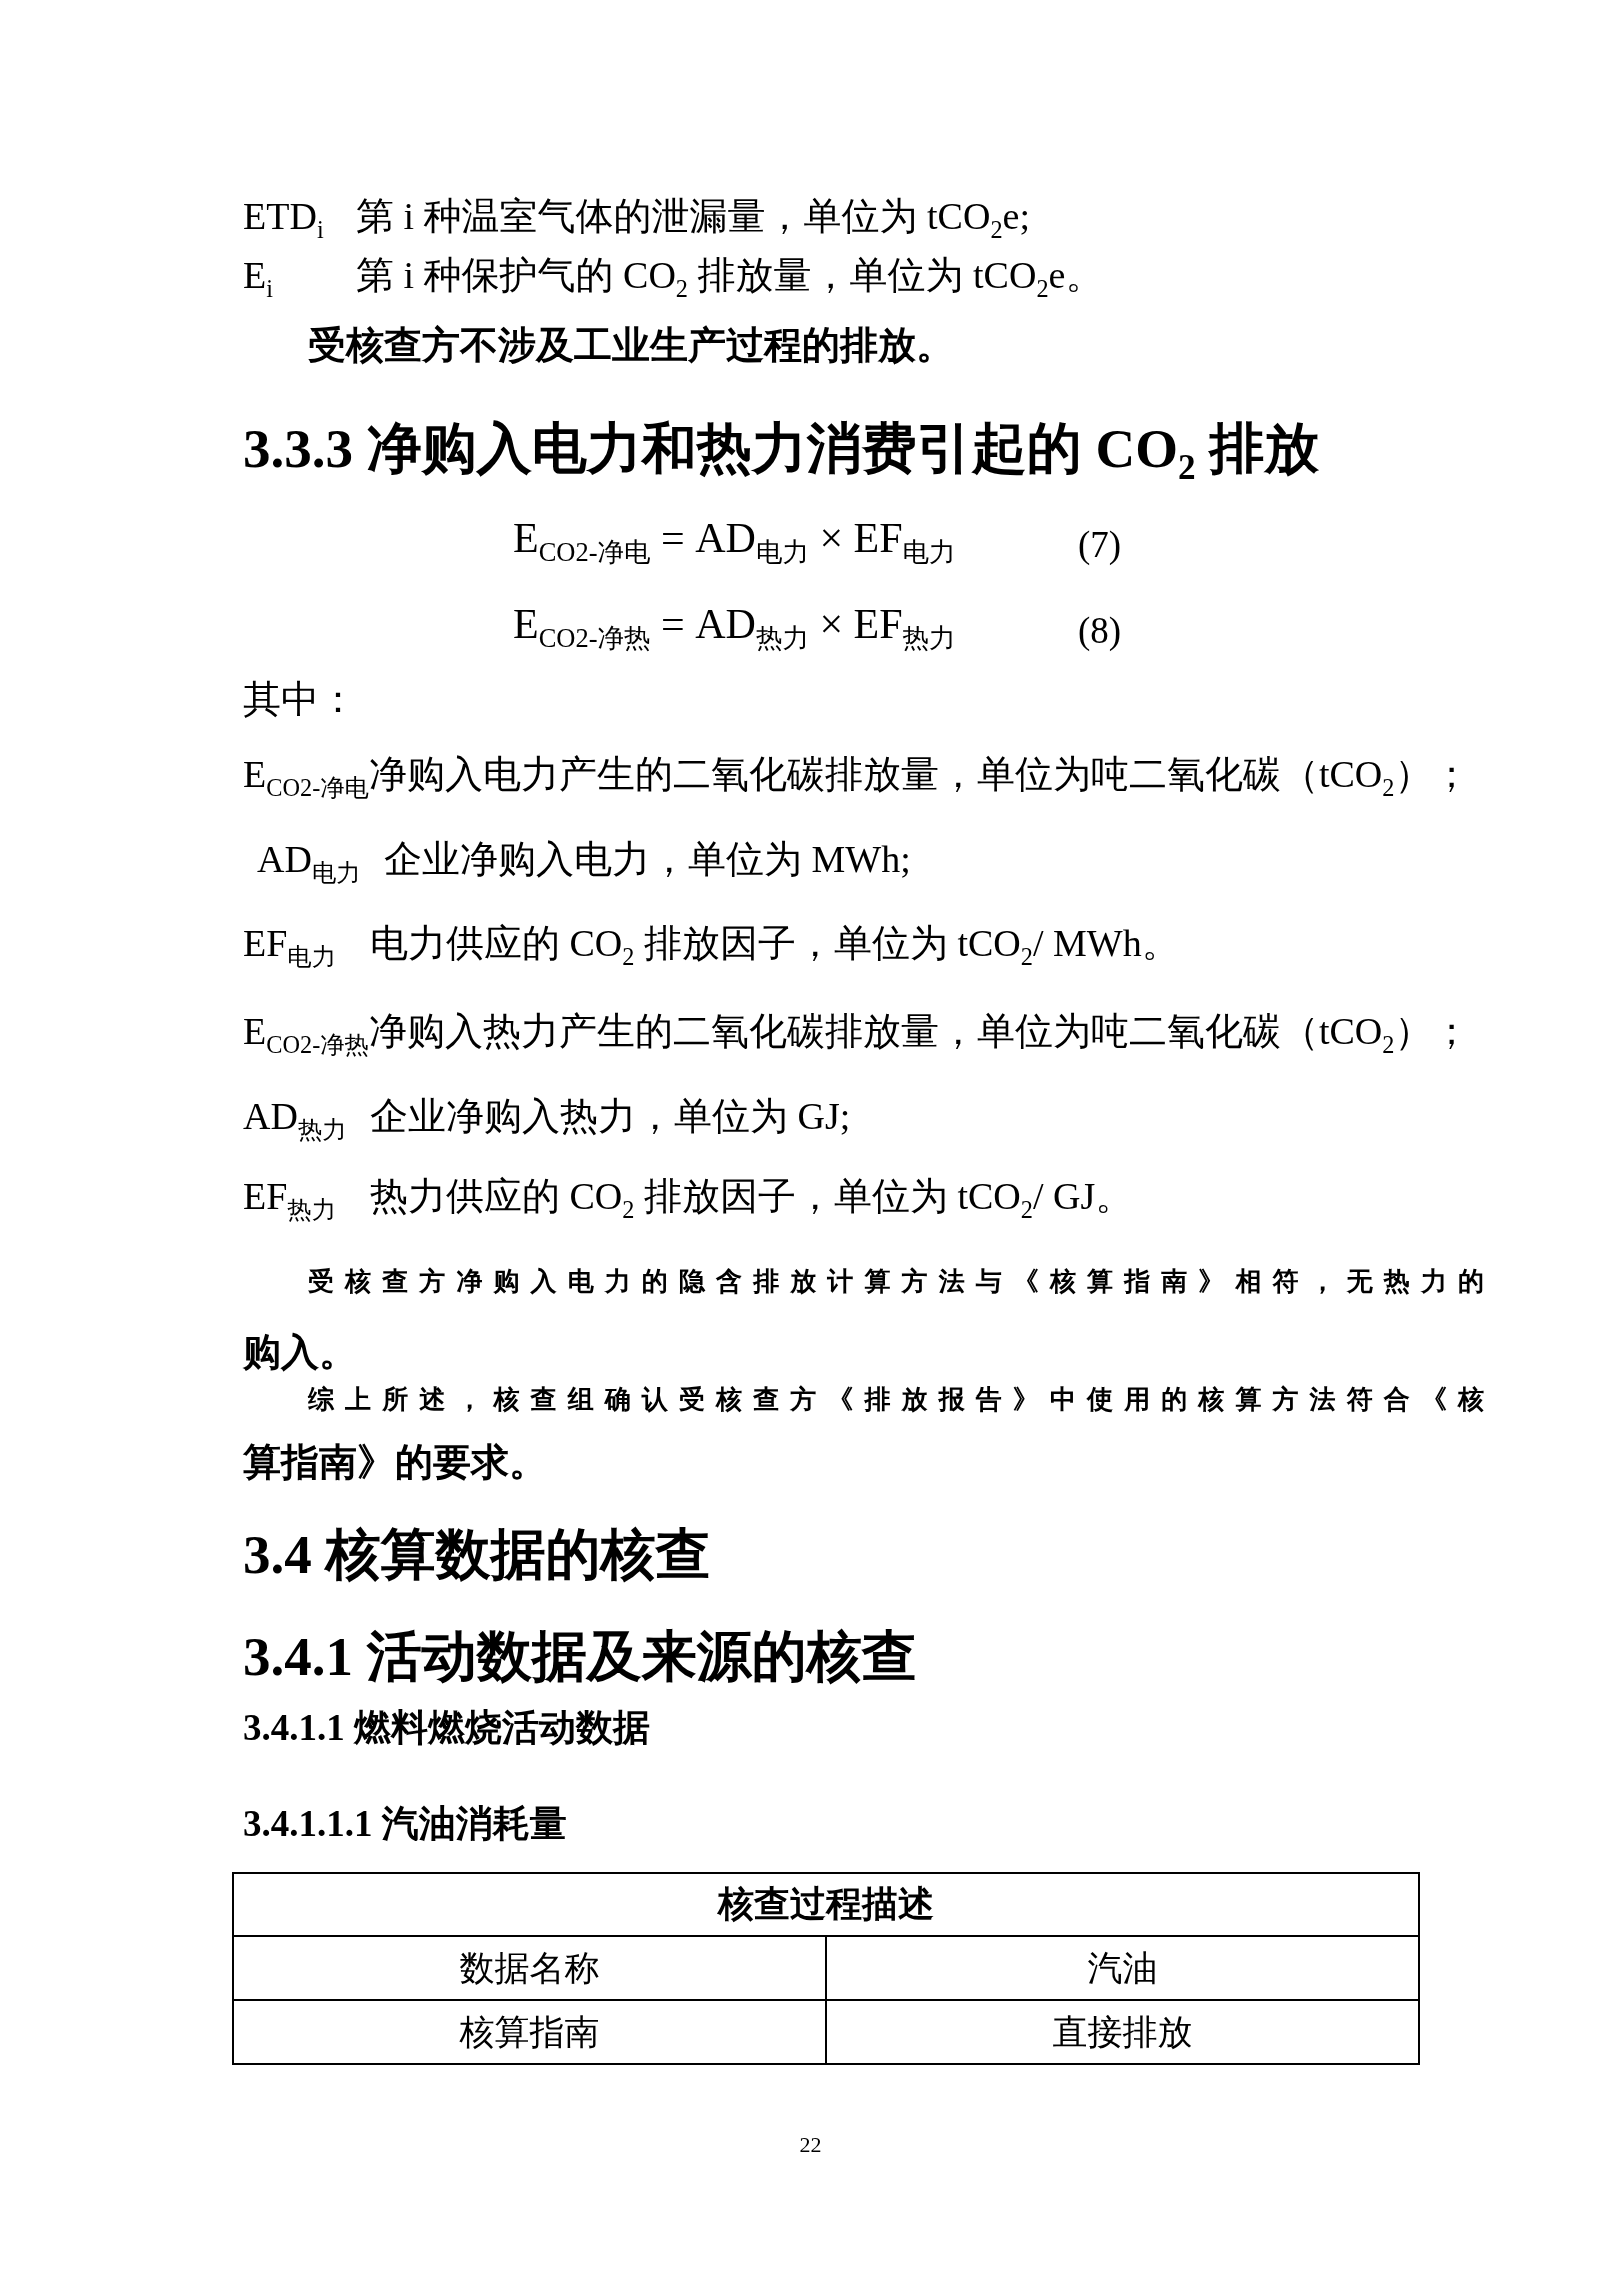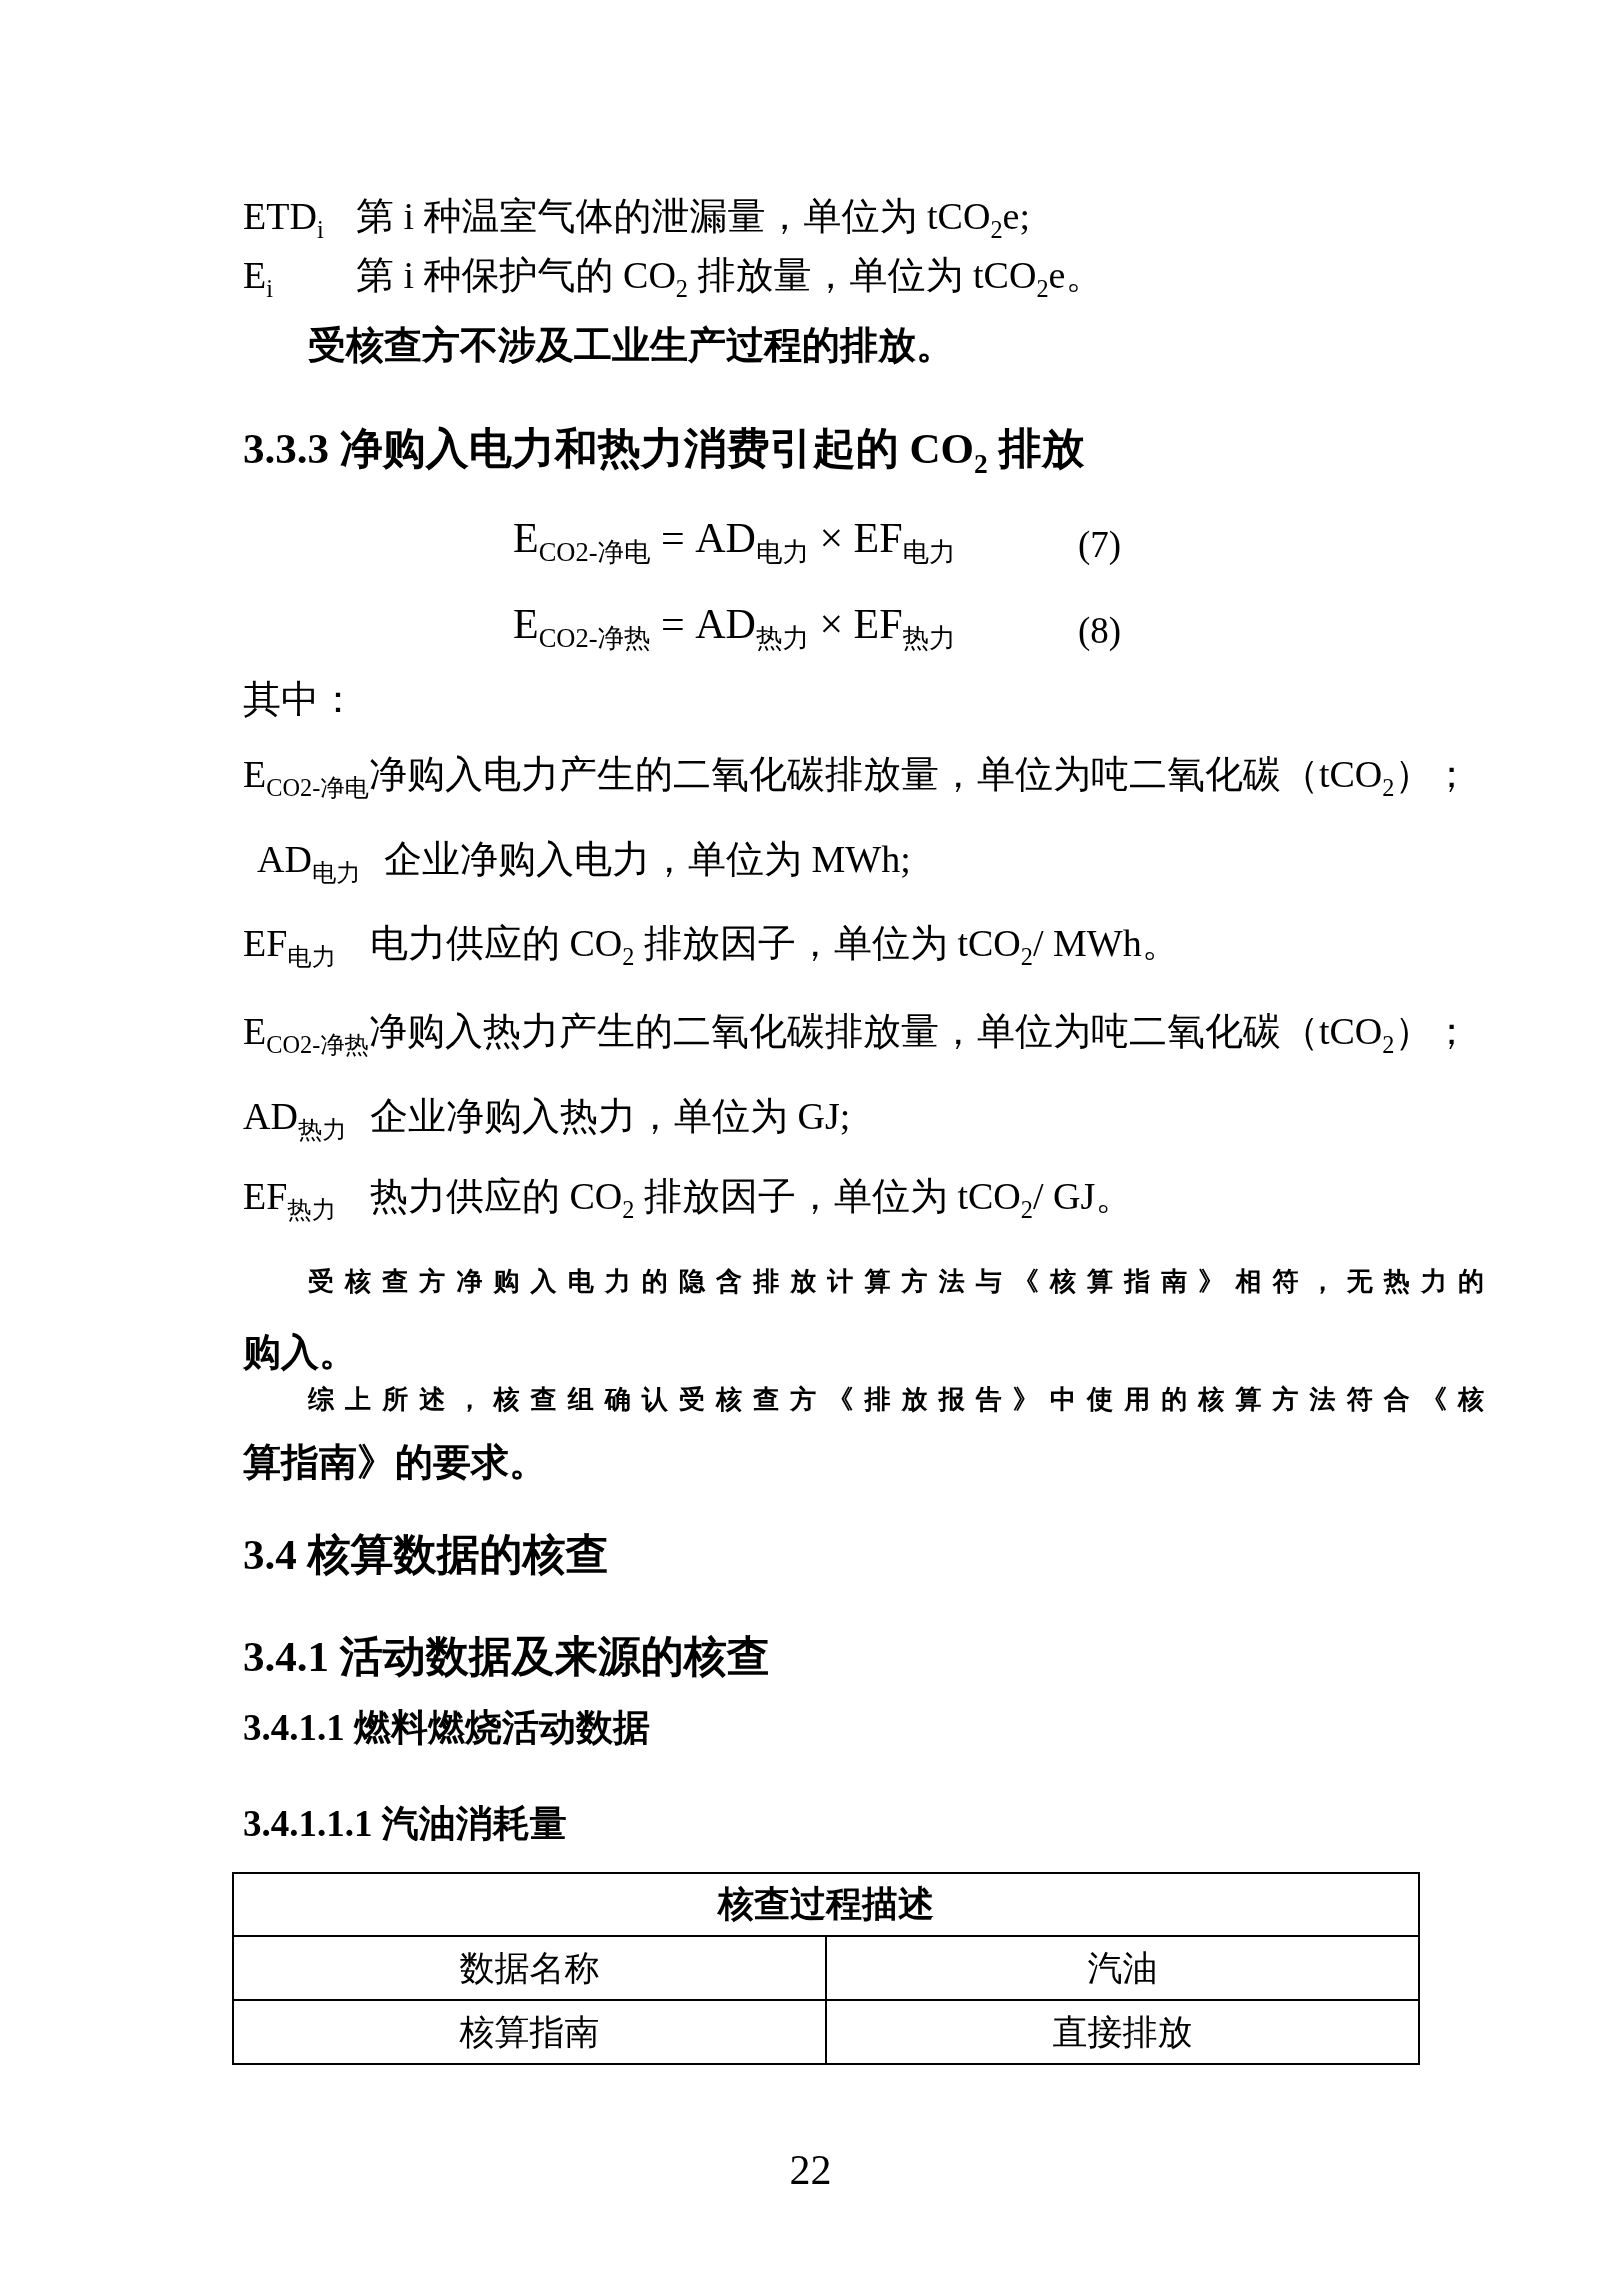--- a/index.html
+++ b/index.html
@@ -20,42 +20,42 @@
   .sym{display:inline-block;}
   .sym-a{min-width:113px;}
   .sym-tab{min-width:127px;}
   .bold{font-weight:bold;}
   .indent{padding-left:65px;}
   .fill{
     text-align:justify;
     text-align-last:justify;
     font-size:26px;
   }
-  .h-big{font-weight:bold;font-size:43px;line-height:59px;}
+  .h-big{font-weight:bold;font-size:55px;line-height:59px;}
   .h-small{font-weight:bold;font-size:37px;line-height:47px;}
   .formula-row{position:absolute;left:243px;width:1176px;font-size:42px;line-height:55px;white-space:nowrap;}
   .formula{display:inline-block;margin-left:270px;}
   .formula sub{font-size:26.5px;}
   .eq-num{position:absolute;left:835px;top:5.9px;font-size:37px;}
   .vtable{
     position:absolute;left:232px;top:1872px;
     width:1188px;border-collapse:collapse;
     table-layout:fixed;
   }
   .vtable th,.vtable td{
     border:2.9px solid #000;
     text-align:center;vertical-align:middle;
     font-size:35px;padding:0;
   }
   .vtable th{font-weight:bold;font-size:36px;height:61px;}
   .vtable td{height:62px;font-weight:normal;}
   .vtable .col-label{width:338px;}
   .footer{
     position:absolute;top:2123px;left:0;width:1621px;
-    text-align:center;font-size:42px;line-height:43px;margin-top:26px;
+    text-align:center;font-size:22px;line-height:43px;
   }
 </style>
 </head>
 <body>
 
 <div class="page">
 
   <div class="line" style="top:191px;">
     <span class="sym sym-a">ETD<sub>i</sub></span><span>第 i 种温室气体的泄漏量，单位为 tCO<sub>2</sub>e;</span>
   </div>

